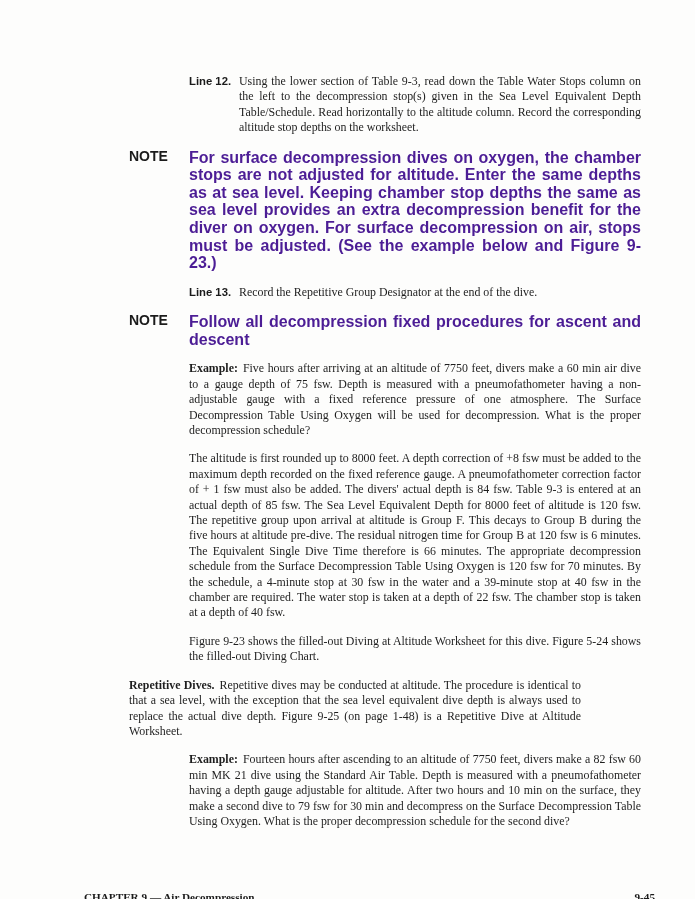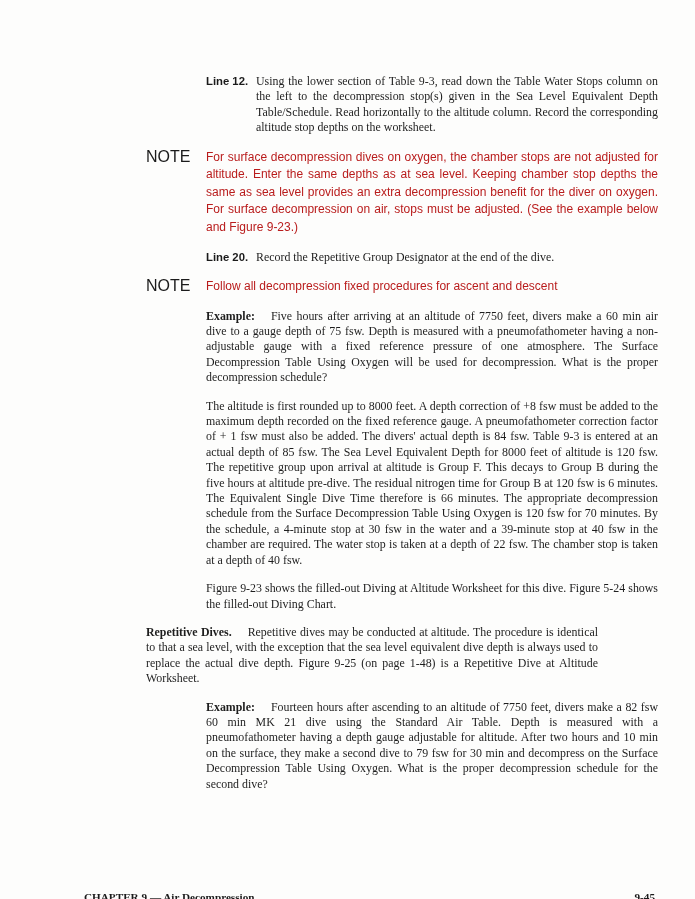--- a/index.html
+++ b/index.html
@@ -13,33 +13,33 @@
     height: 899px;
     margin: 0 auto;
     background: #fdfdfc;
     color: #1e1e1e;
     overflow: hidden;
     box-sizing: border-box;
   }
   .content {
     position: absolute;
     top: 74px;
-    left: 146px;
+    left: 129px;
     width: 512px;
   }
   .row {
     display: flex;
     margin-bottom: 13px;
   }
   .side {
     width: 60px;
     flex: 0 0 60px;
     font-family: "Liberation Sans", sans-serif;
-    font-weight: normal;
-    font-size: 16px;
+    font-weight: bold;
+    font-size: 14px;
     line-height: 15.4px;
     color: #1b1b1b;
   }
   .body {
     width: 452px;
     flex: 0 0 452px;
     font-family: "Liberation Serif", serif;
     font-size: 11.9px;
     line-height: 15.4px;
     text-align: justify;
@@ -54,28 +54,28 @@
     display: inline-block;
     width: 50px;
     text-indent: 0;
     font-family: "Liberation Sans", sans-serif;
     font-weight: bold;
     font-size: 11.3px;
     color: #1b1b1b;
   }
   .lead {
     font-weight: bold;
-    padding-right: 16px;
+    padding-right: 5px;
   }
   .note-text {
     font-family: "Liberation Sans", sans-serif;
-    font-weight: normal;
-    font-size: 12px;
+    font-weight: bold;
+    font-size: 16px;
     line-height: 17.6px;
-    color: #b91c1c;
+    color: #4c1d95;
   }
   .footer {
     position: absolute;
     top: 845px;
     left: 84px;
     right: 40px;
     display: flex;
     justify-content: space-between;
     font-family: Liberation Serif, serif;
     font-weight: bold;
@@ -100,21 +100,21 @@
     <div class="row">
       <div class="side">NOTE</div>
       <div class="body note-text">
         <p>For surface decompression dives on oxygen, the chamber stops are not adjusted for altitude.  Enter the same depths as at sea level.  Keeping chamber stop depths the same as sea level provides an extra decompression benefit for the diver on oxygen. For surface decompression on air, stops must be adjusted. (See the example below and Figure 9-23.)</p>
       </div>
     </div>
 
     <div class="row">
       <div class="side"></div>
       <div class="body">
-        <p class="hang"><span class="lbl">Line 20.</span><span>Record the Repetitive Group Designator at the end of the dive.</span></p>
+        <p class="hang"><span class="lbl">Line 13.</span><span>Record the Repetitive Group Designator at the end of the dive.</span></p>
       </div>
     </div>
 
     <div class="row">
       <div class="side">NOTE</div>
       <div class="body note-text">
         <p>Follow all decompression fixed procedures for ascent and descent</p>
       </div>
     </div>
 

